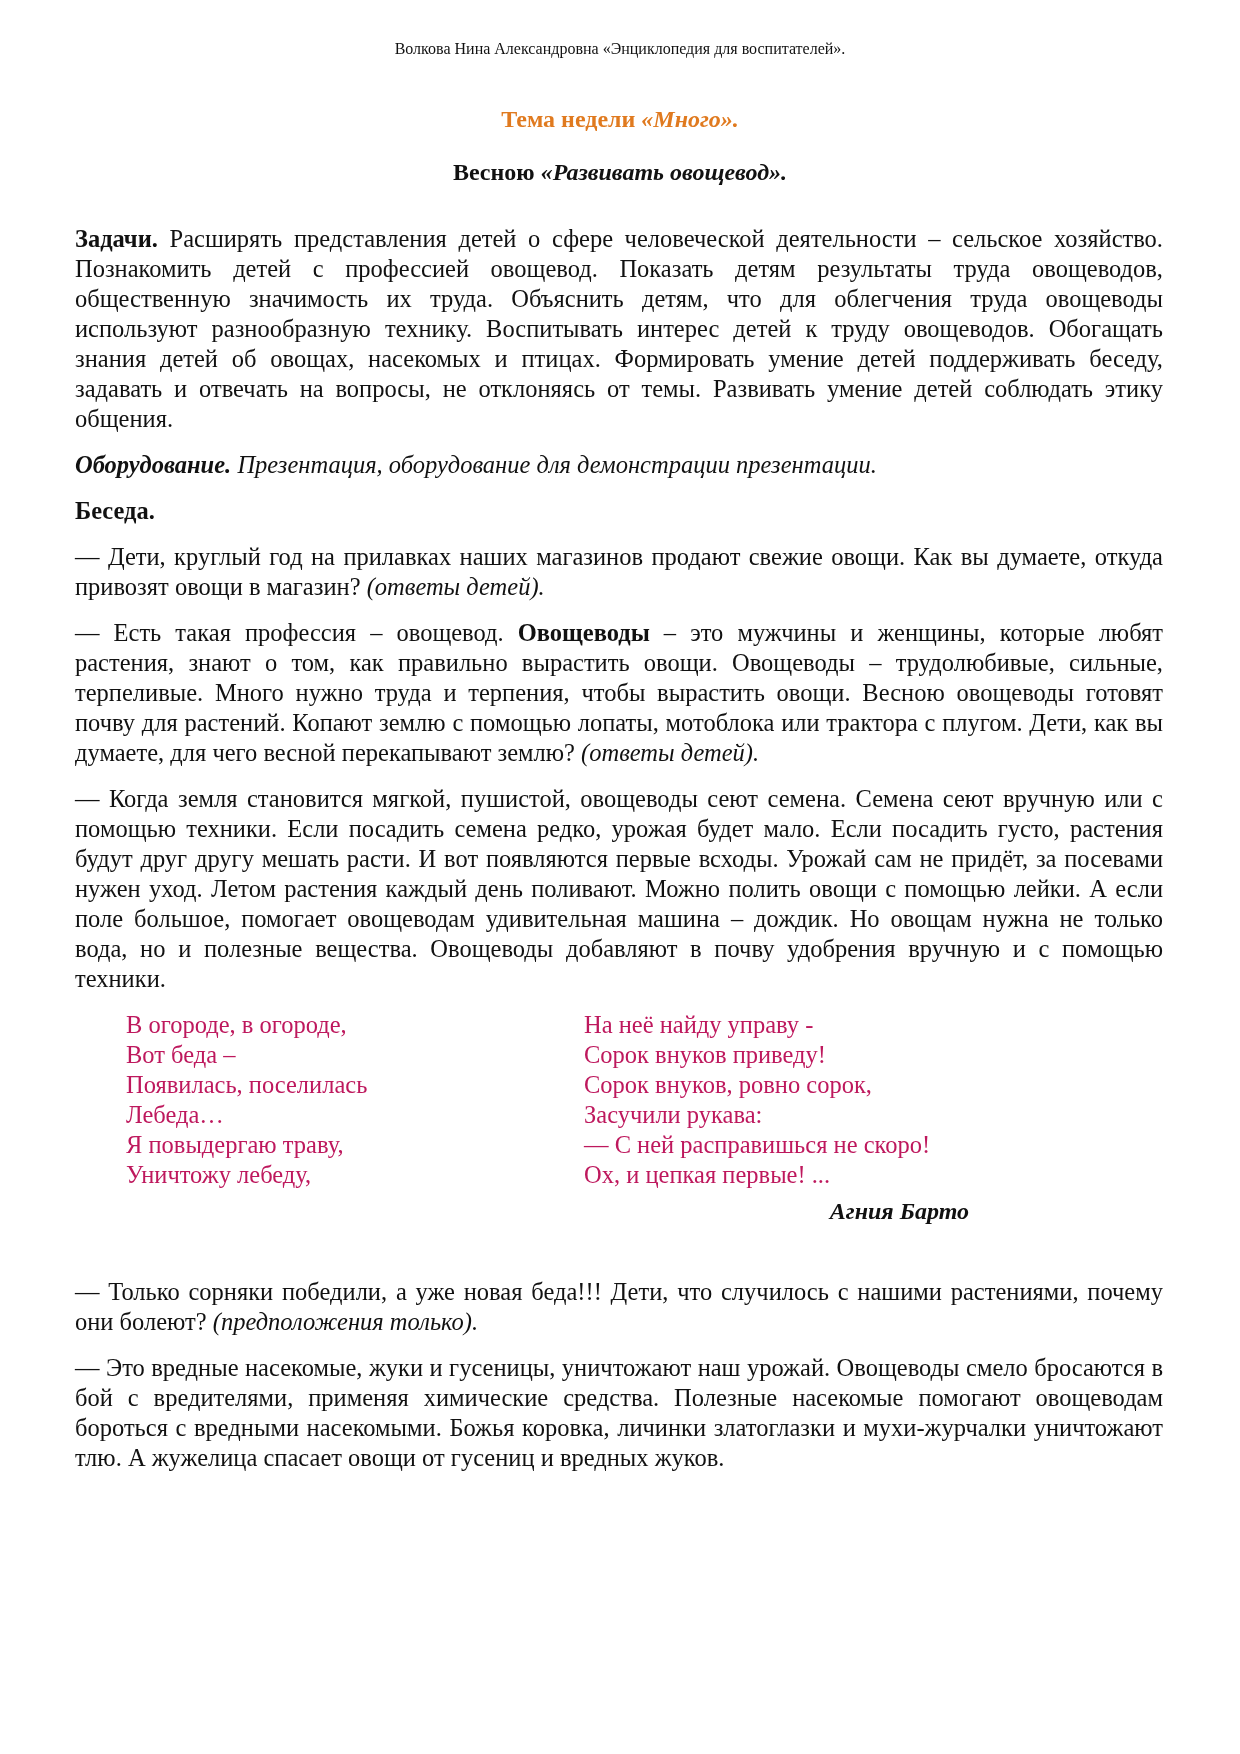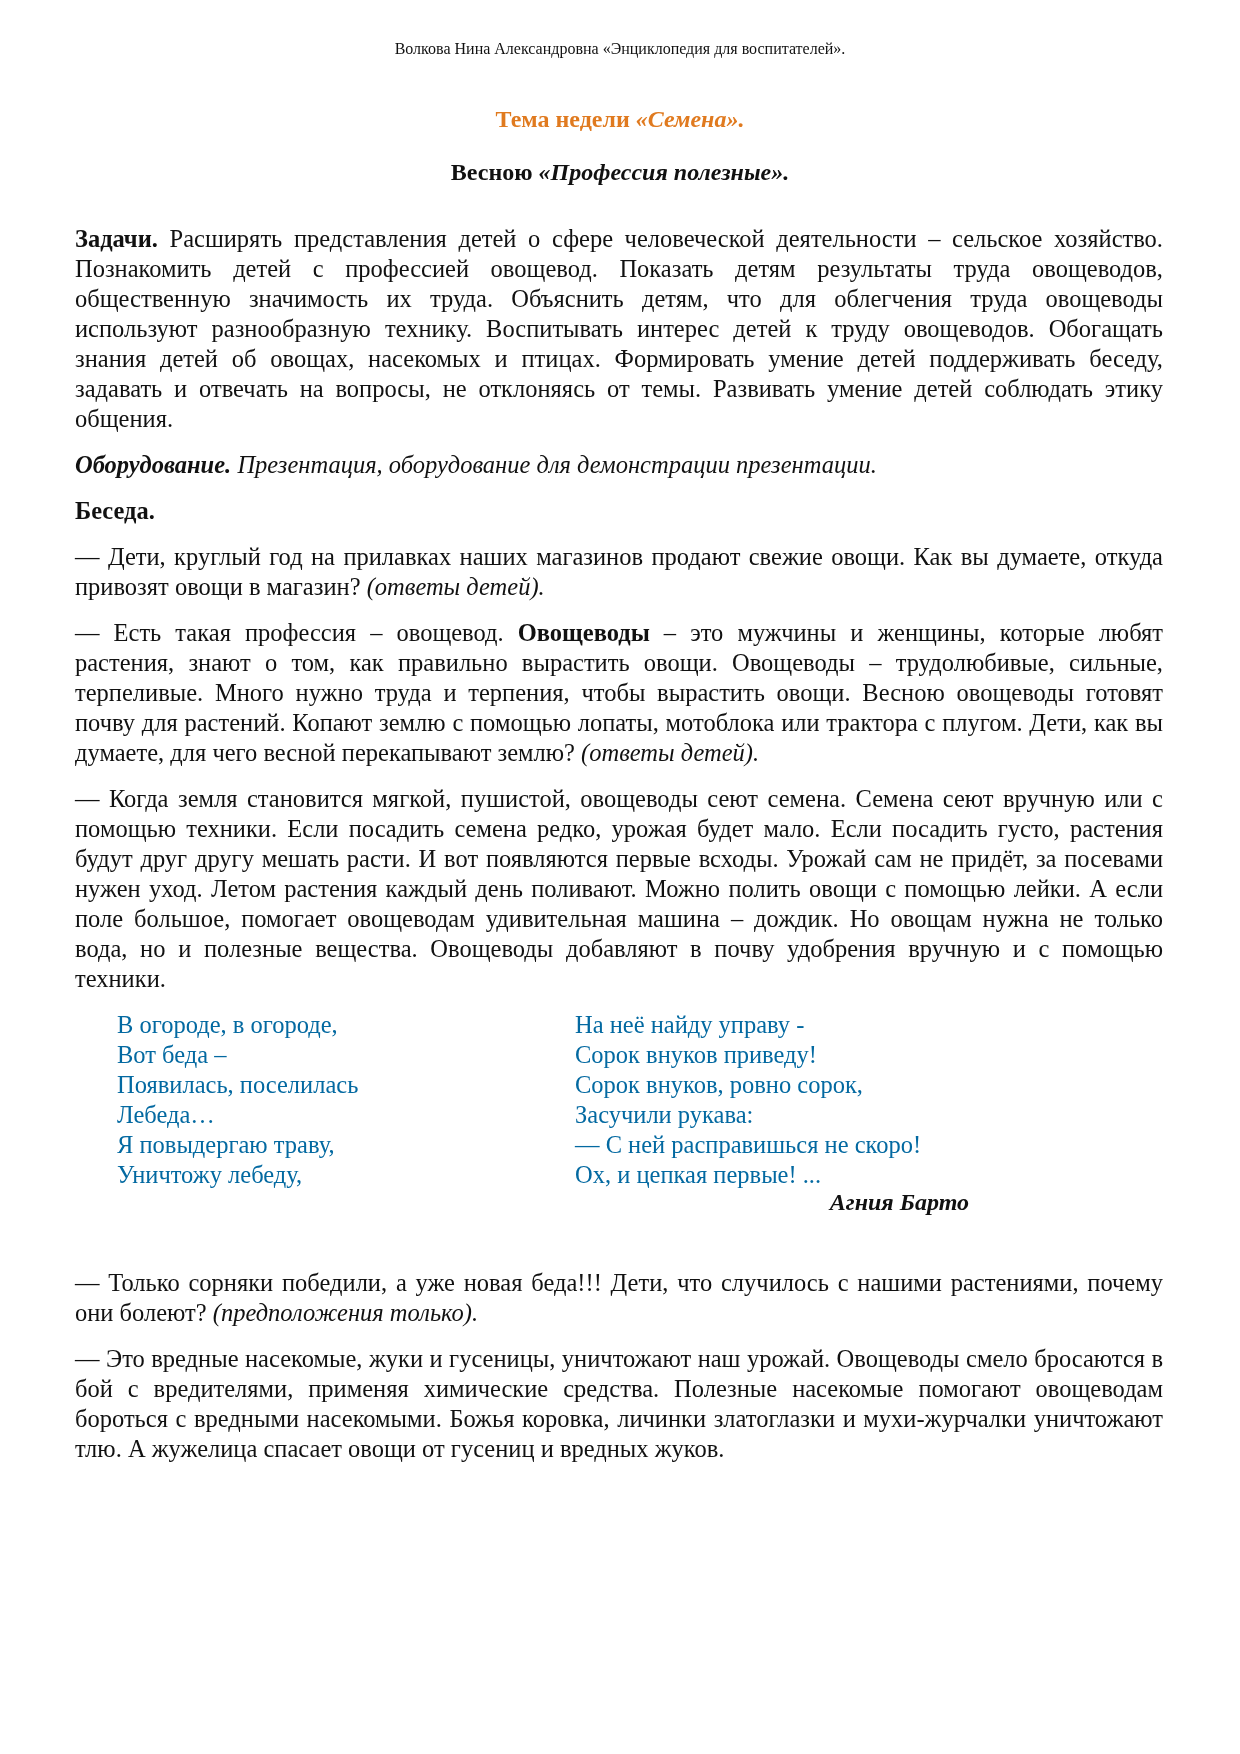--- a/index.html
+++ b/index.html
@@ -8,36 +8,36 @@
   .header { position:absolute; top:40px; left:0; width:1240px; text-align:center;
             font-size:16px; }
   .theme { position:absolute; top:106px; left:0; width:1240px; text-align:center;
            font-size:24px; font-weight:bold; color:#e07a1f; }
   .talk-title { position:absolute; top:159px; left:0; width:1240px; text-align:center;
                 font-size:24px; font-weight:bold; }
   .body { position:absolute; top:208px; left:59px; width:1120px; font-size:24.5px;
           line-height:30px; text-align:justify; }
   .body p { margin:16px; }
   .indent { text-indent:30px; }
-  .poem { display:flex; margin:0; color:#0369a1; }
+  .poem { display:flex; margin:9px; color:#be185d; }
   .poem .col { width:516px; padding-left:58px; box-sizing:border-box; }
   .poem .col2 { padding-left:0; }
   .poem .line { display:block; text-align:left; }
   .author { text-align:right; padding-right:210px; font-size:24px; font-weight:bold;
             font-style:italic; line-height:24px; }
   .gap { height:38px; }
 </style>
 </head>
 <body>
 
 <div class="header">Волкова Нина Александровна «Энциклопедия для воспитателей».</div>
 
-<div class="theme"><span>Тема недели </span><i>«Семена».</i></div>
+<div class="theme"><span>Тема недели </span><i>«Много».</i></div>
 
-<div class="talk-title"><span>Весною </span><i>«Профессия полезные».</i></div>
+<div class="talk-title"><span>Весною </span><i>«Развивать овощевод».</i></div>
 
 <div class="body">
   <p><b>Задачи.</b><span> Расширять представления детей о сфере человеческой деятельности – сельское хозяйство. Познакомить детей с профессией овощевод. Показать детям результаты труда овощеводов, общественную значимость их труда. Объяснить детям, что для облегчения труда овощеводы используют разнообразную технику. Воспитывать интерес детей к труду овощеводов. Обогащать знания детей об овощах, насекомых и птицах. Формировать умение детей поддерживать беседу, задавать и отвечать на вопросы, не отклоняясь от темы. Развивать умение детей соблюдать этику общения.</span></p>
   <p style="font-style:italic"><b>Оборудование.</b><span>  Презентация, оборудование для демонстрации презентации.</span></p>
   <p><b>Беседа.</b></p>
   <p><span>— Дети, круглый год на прилавках наших магазинов продают свежие овощи. Как вы думаете, откуда привозят овощи в магазин? </span><i>(ответы детей).</i></p>
   <p><span>— Есть такая профессия – овощевод.  </span><b>Овощеводы</b><span> – это мужчины и женщины, которые любят растения, знают о том, как правильно вырастить овощи. Овощеводы – трудолюбивые, сильные, терпеливые. Много нужно труда и терпения, чтобы вырастить овощи. Весною овощеводы готовят почву для растений. Копают землю с помощью лопаты, мотоблока или трактора с плугом. Дети, как вы думаете, для чего весной перекапывают землю? </span><i>(ответы детей).</i></p>
   <p>— Когда земля становится мягкой, пушистой, овощеводы сеют семена. Семена сеют вручную или с помощью техники. Если посадить семена редко, урожая будет мало. Если посадить густо, растения будут друг другу мешать расти. И вот появляются первые всходы. Урожай сам не придёт, за посевами нужен уход. Летом растения каждый день поливают. Можно полить овощи с помощью лейки. А если поле большое, помогает овощеводам удивительная машина – дождик. Но овощам нужна не только вода, но и полезные вещества. Овощеводы добавляют в почву удобрения вручную и с помощью техники.</p>
   <div class="poem">
     <div class="col">

